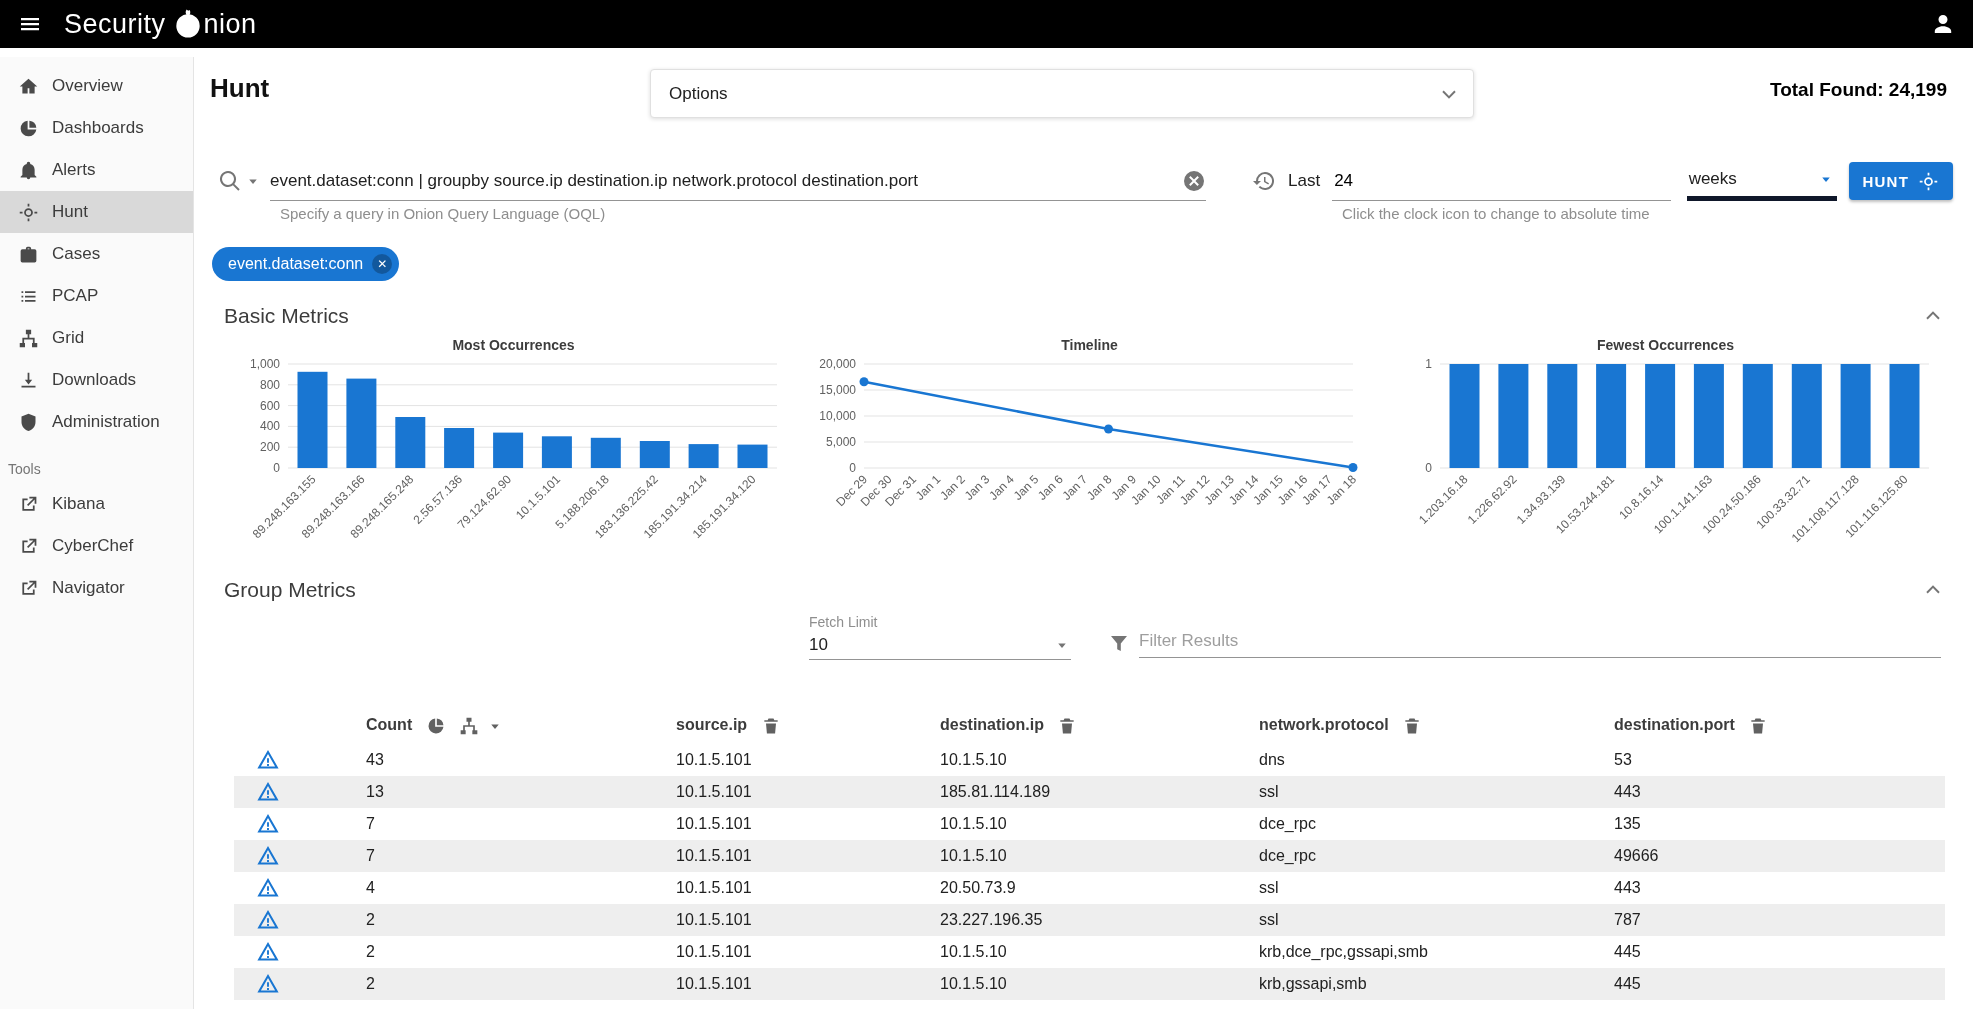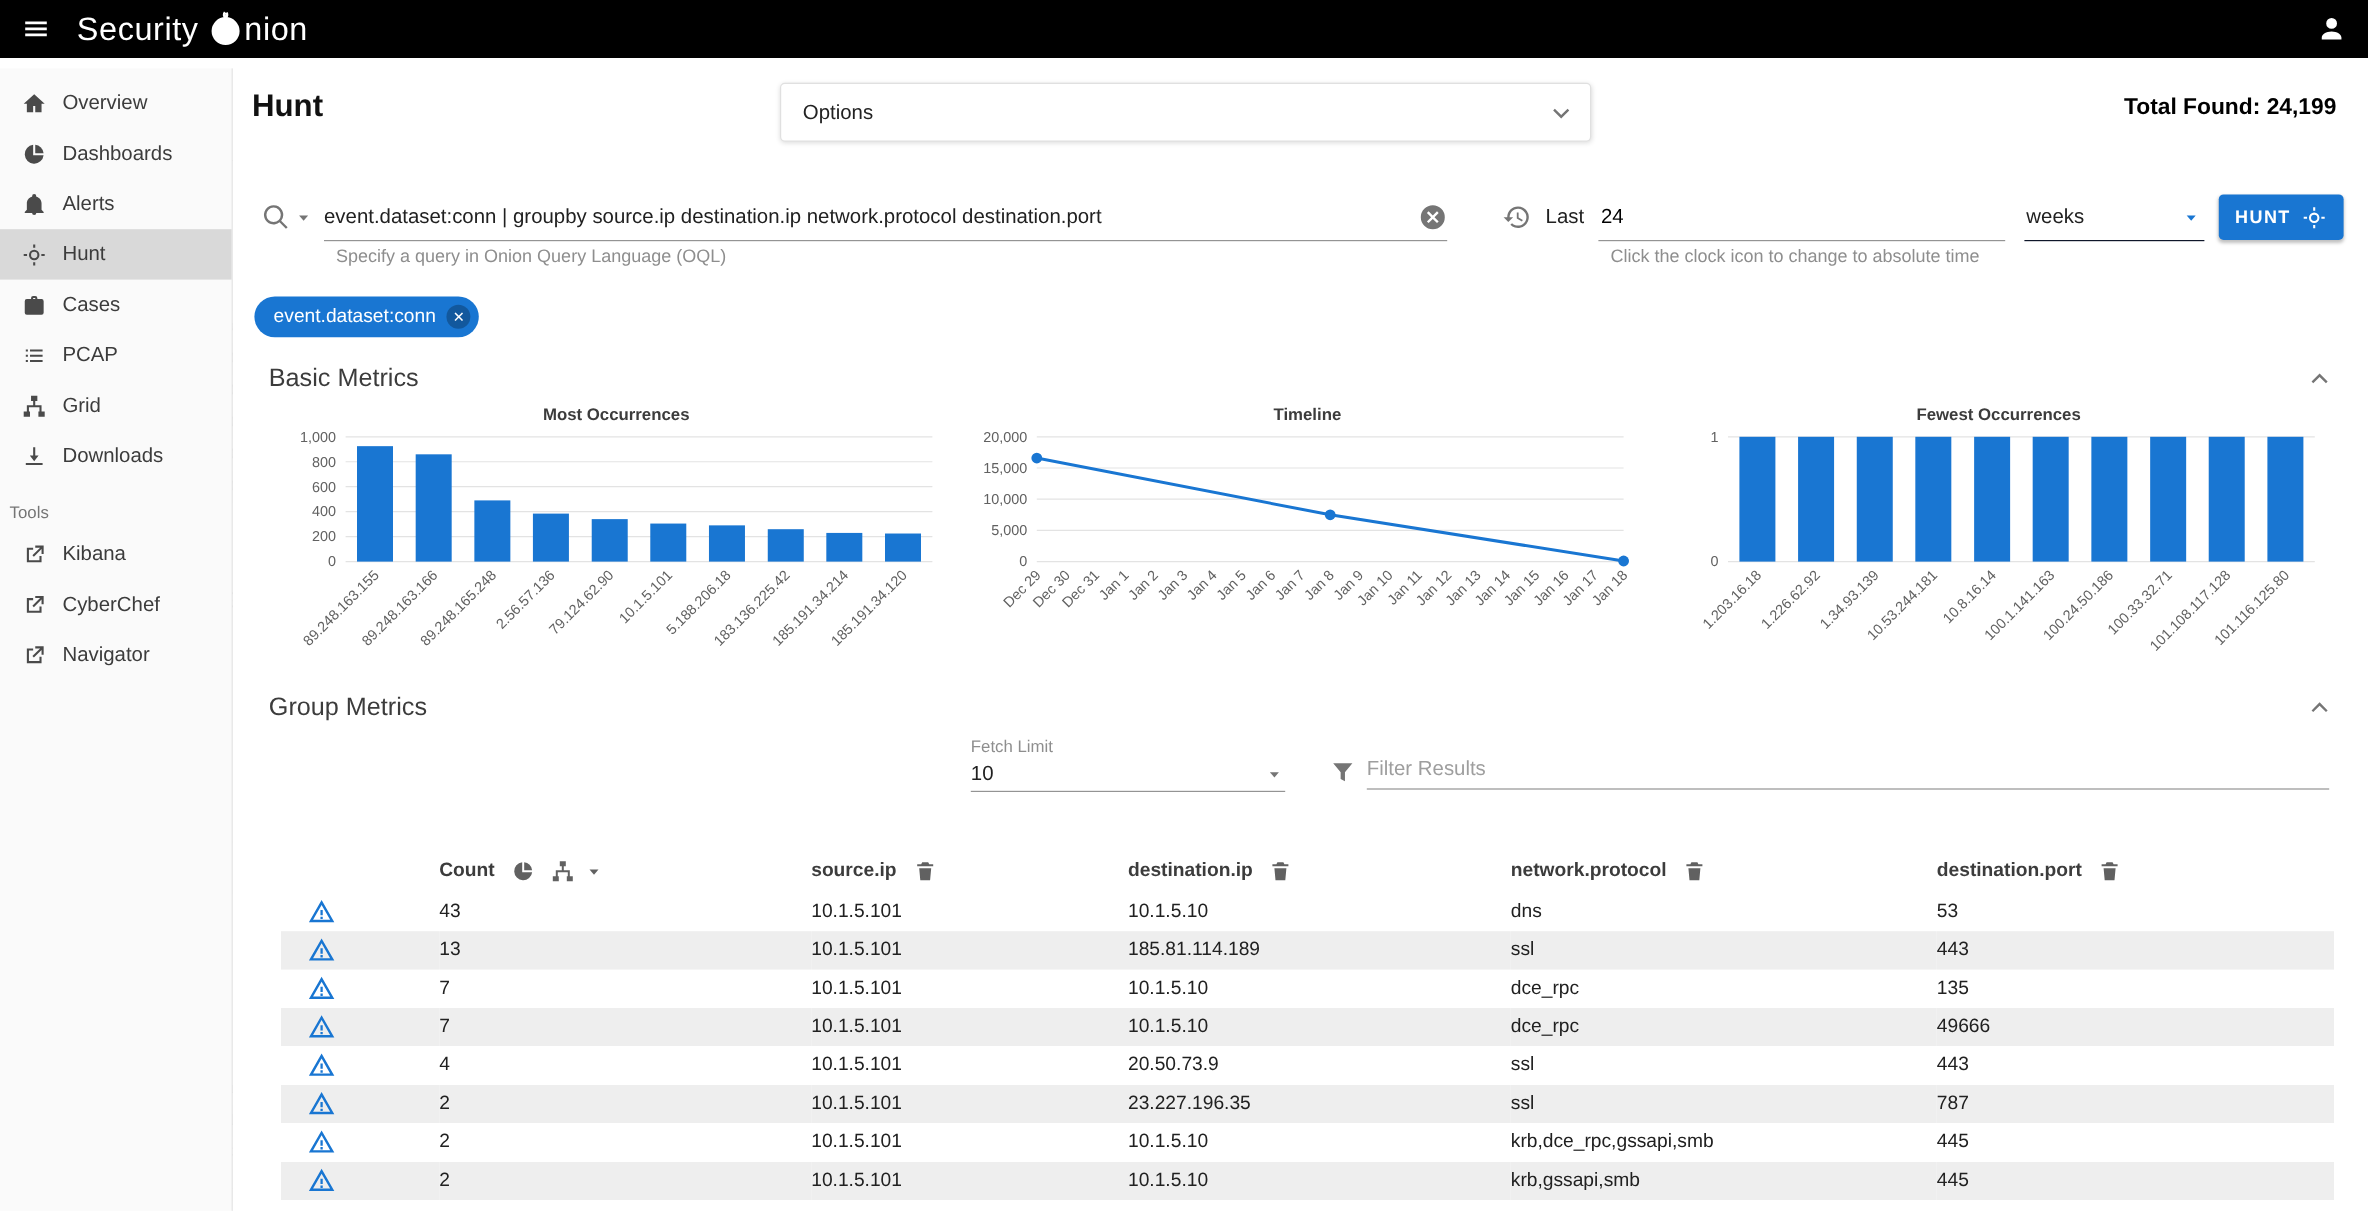--- a/index.html
+++ b/index.html
@@ -31,38 +31,38 @@
   .nav-item svg{width:21px;height:21px;fill:#4a4a4a}
   .nav-label{font-size:17px}
   .tools-label{font-size:14px;color:#757575;margin:18px 0 6px 8px}
 
   
   .main{position:fixed;top:57px;left:194px;right:0;bottom:0;padding:0 20px 0 16px;
     overflow:hidden;background:#fff}
 
   .page-header{position:relative;height:78px}
   .page-title{position:absolute;left:0;top:16px;font-size:26px;font-weight:700;color:#111}
-  .options-select{position:absolute;left:440px;top:12px;width:676px;height:49px;
+  .options-select{position:absolute;left:440px;top:12px;width:824px;height:49px;
     border:1px solid #e0e0e0;border-radius:4px;background:#fff;
     box-shadow:0 1px 4px rgba(0,0,0,.14);display:flex;align-items:center;
     justify-content:space-between;padding:0 12px 0 18px;font-size:17px;color:#222;cursor:pointer}
   .total-found{position:absolute;right:6px;top:22px;font-size:19px;font-weight:700;color:#000}
 
   
   .query-row{display:flex;align-items:center;margin:26px 0 0 8px;height:40px}
   .query-caret{margin-left:2px}
   .query-field{display:flex;align-items:center;flex:0 0 936px;height:40px;
     border-bottom:1px solid #949494;margin-left:8px}
   .query-input{flex:1;border:none;outline:none;background:transparent;font-size:17px;color:#212121}
   .hist{margin-left:46px;width:26px;height:26px;cursor:pointer}
   .last-label{font-size:17px;margin-left:12px}
   .duration-field{width:348px;height:40px;border-bottom:1px solid #949494;margin-left:12px;
     display:flex;align-items:center}
   .duration-input{width:100%;border:none;outline:none;font-size:17px;padding-left:2px}
-  .unit-select{width:154px;height:40px;border-bottom:1px solid #0f172a;margin-left:16px;
+  .unit-select{width:154px;height:40px;border-bottom:5px solid #0f172a;margin-left:16px;
     display:flex;align-items:center;justify-content:space-between;font-size:17px;
     cursor:pointer;padding:0 2px}
   .hunt-btn{margin-left:12px;height:38px;padding:0 14px;background:#1976d2;color:#fff;
     border:none;border-radius:4px;font-size:15px;font-weight:700;letter-spacing:1.2px;
     display:flex;align-items:center;gap:9px;cursor:pointer;
     box-shadow:0 2px 3px rgba(0,0,0,.25);font-family:"Liberation Sans",sans-serif}
   .hunt-btn svg{width:21px;height:21px}
 
   .hints-row{position:relative;height:20px;margin-top:4px}
   .hint{position:absolute;top:0;font-size:15px;color:#8e8e8e}
@@ -250,20 +250,26 @@
     <svg>
         <use href="#i-sitemap"></use>
       </svg>
     <span class="nav-label">Grid</span>
   </div>
   <div class="nav-item">
     <svg>
         <use href="#i-download"></use>
       </svg>
     <span class="nav-label">Downloads</span>
+  </div>
+  <div class="nav-item">
+    <svg>
+        <use href="#i-shield"></use>
+      </svg>
+    <span class="nav-label">Administration</span>
   </div>
   <div class="tools-label">Tools</div>
   <div class="nav-item">
     <svg>
         <use href="#i-ext"></use>
       </svg>
     <span class="nav-label">Kibana</span>
   </div>
   <div class="nav-item">
     <svg>

